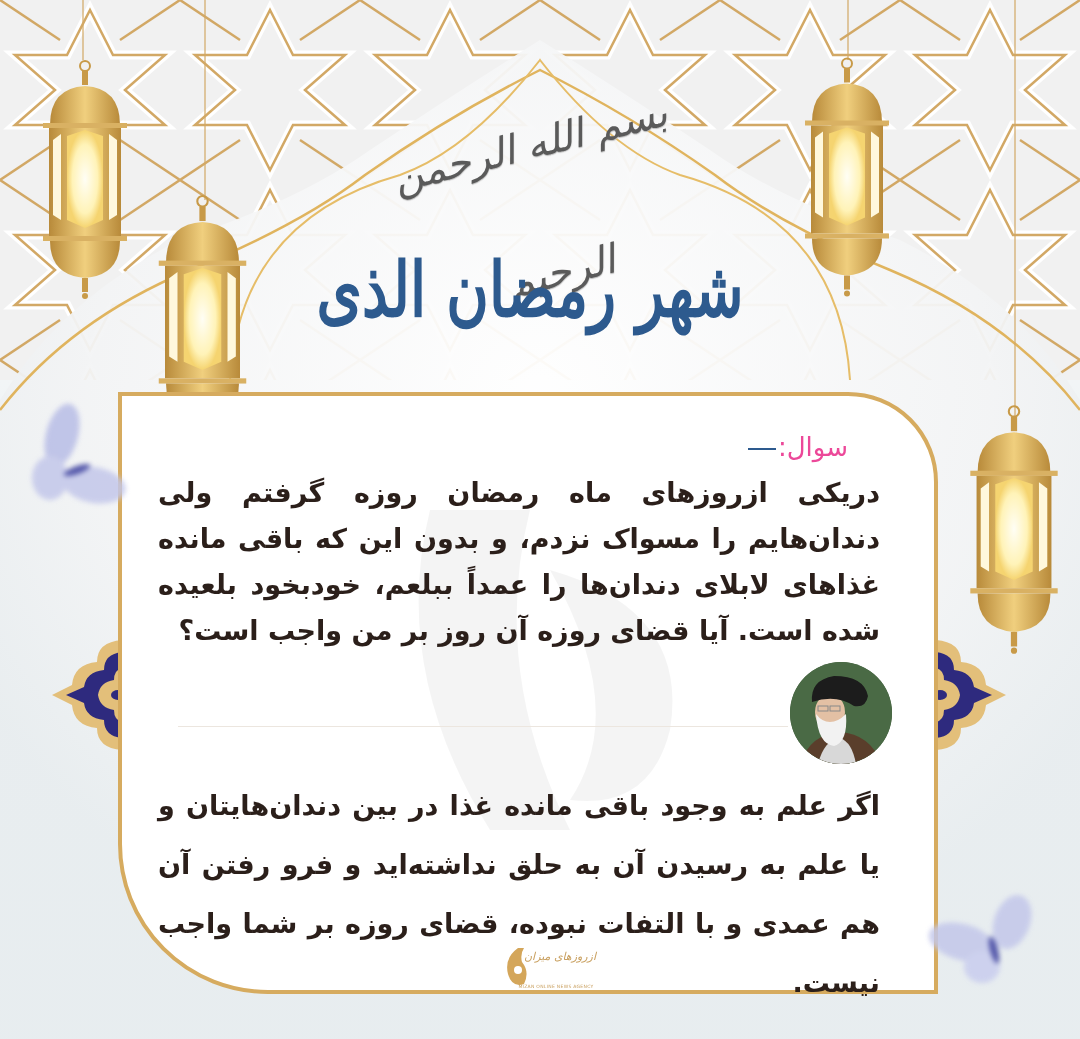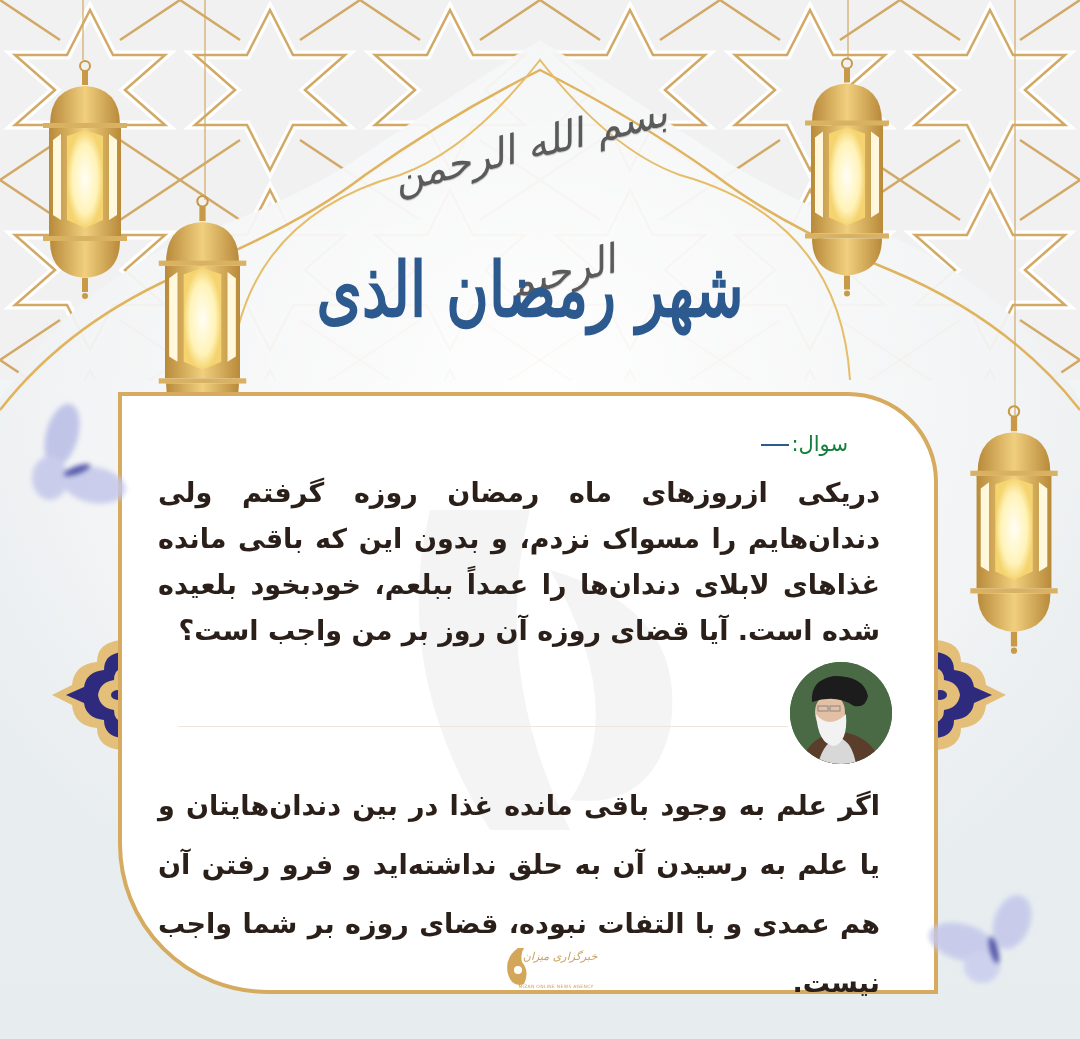--- a/index.html
+++ b/index.html
@@ -52,21 +52,21 @@
     background: #ffffff;
     border: 4px solid #d6ab5f;
     border-radius: 0 90px 0 150px;
   }
   .watermark {
     position: absolute; left: 370px; top: 470px; width: 340px; height: 380px;
     opacity: 0.04; pointer-events: none;
   }
   .question-label {
     position: absolute; right: 232px; top: 432px;
-    direction: rtl; font-size: 21px; color: #15803d;
+    direction: rtl; font-size: 26px; color: #ec4899;
     font-family: "DejaVu Sans", sans-serif;
   }
   .question-label::after {
     content: ""; display: inline-block; width: 28px; height: 2px;
     background: #2d5a8e; vertical-align: middle; margin-right: 2px;
   }
   .question-text {
     position: absolute; left: 158px; top: 470px; width: 722px;
     direction: rtl; text-align: justify; text-align-last: right;
     font-size: 27px; line-height: 46px; font-weight: bold; color: #2b1f1a;
@@ -291,21 +291,21 @@
 </div>
 
 <div class="answer-text">اگر علم به وجود باقی مانده غذا در بین دندان‌هایتان و یا علم به رسیدن آن به حلق نداشته‌اید و فرو رفتن آن هم عمدی و با التفات نبوده، قضای روزه بر شما واجب نیست.</div>
 
 <div class="logo">
   <svg viewBox="0 0 100 48">
     <path d="M 18 6 Q 4 16 8 32 Q 12 46 24 42 Q 30 30 22 20 Q 20 12 24 6 Z" fill="#d4a65a"></path>
     <circle cx="18" cy="28" r="4" fill="#fff"></circle>
   </svg>
 </div>
-<div class="logo-text">خبرگزاری میزان</div>
+<div class="logo-text">ازروزهای میزان</div>
 <div class="logo-sub">MIZAN ONLINE NEWS AGENCY</div>
 
 <div class="butterfly" style="left:22px; top:400px; width:110px; height:120px;">
   <svg viewBox="0 0 110 120">
     <ellipse cx="40" cy="35" rx="16" ry="32" fill="#b8bde6" transform="rotate(15 40 35)"></ellipse>
     <ellipse cx="28" cy="78" rx="18" ry="22" fill="#c3c7ea"></ellipse>
     <ellipse cx="72" cy="85" rx="32" ry="18" fill="#c3c7ea" transform="rotate(10 72 85)"></ellipse>
     <ellipse cx="55" cy="70" rx="14" ry="4" fill="#3a3e9e" transform="rotate(-20 55 70)"></ellipse>
   </svg>
 </div>

